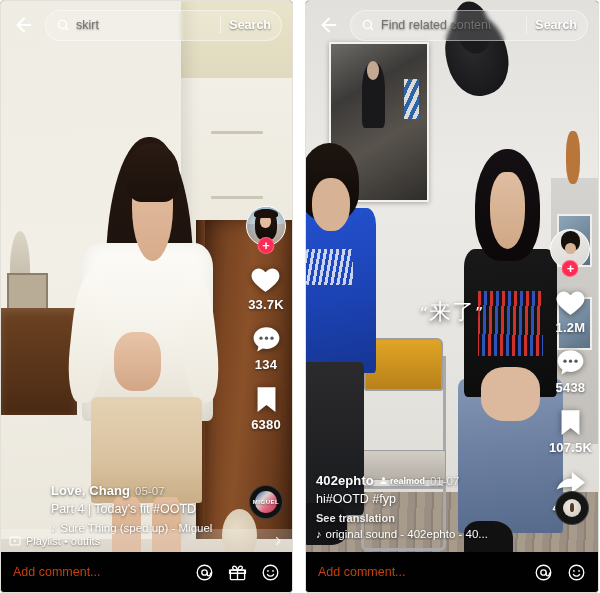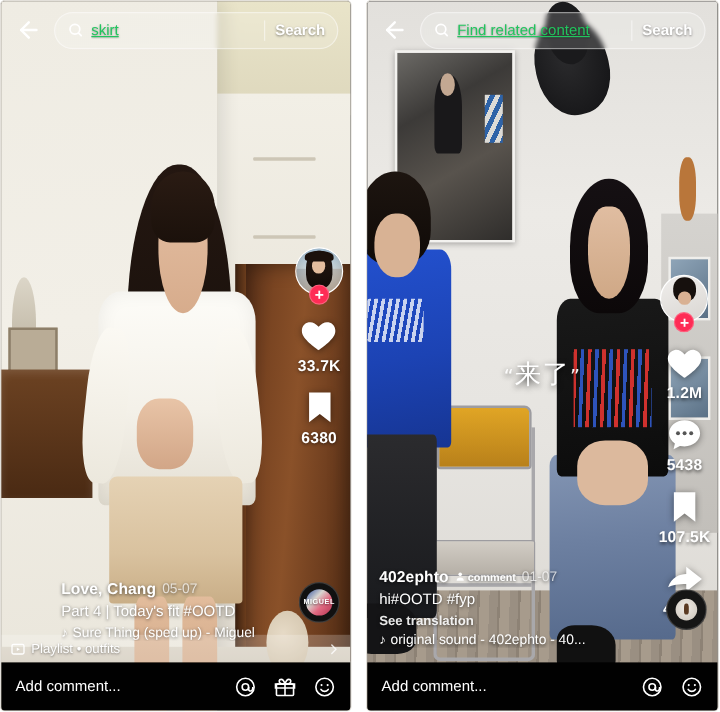--- a/index.html
+++ b/index.html
@@ -319,25 +319,24 @@
     display:flex; align-items:center;
     background:rgba(255,255,255,.17);
     border:1px solid rgba(255,255,255,.45);
     border-radius:16px;
     padding:0 6px 0 10px;
     backdrop-filter:blur(2px);
   }
   .search-pill .mag { width:14px; height:14px; flex:0 0 14px; margin-right:6px; }
   .search-q {
     flex:1;
-    color:#22c55e;
+    color:#737373;
     font-size:12.5px;
     white-space:nowrap; overflow:hidden; text-overflow:ellipsis;
     text-shadow:0 1px 2px rgba(0,0,0,.4);
-    text-decoration:underline;
   }
   .search-sep {
     width:1px; height:17px; background:rgba(255,255,255,.5); margin:0 8px 0 4px;
   }
   .search-btn {
     color:#fff; font-size:12.5px; font-weight:bold;
     padding-right:4px; white-space:nowrap;
     text-shadow:0 1px 2px rgba(0,0,0,.45);
     cursor:pointer;
   }
@@ -495,21 +494,21 @@
   .comment-bar {
     position:absolute; left:0; right:0; bottom:0;
     height:40px;
     background:#010101;
     display:flex; align-items:center;
     padding:0 12px;
     z-index:25;
   }
   .comment-placeholder {
     flex:1;
-    color:#ffffff;
+    color:#c2410c;
     font-size:12.5px;
   }
   .cbar-icons { display:flex; align-items:center; gap:14px; }
   .cbar-icons svg { width:19px; height:19px; display:block; cursor:pointer; }
 </style>
 </head>
 <body>
 
 <div class="stage">
 
@@ -573,20 +572,29 @@
         <div class="plus">+</div>
       </div>
 
       <div class="rail-item">
         <svg class="rail-icon" viewBox="0 0 24 24" fill="#fff">
           <path d="M12 21s-7.5-4.9-9.6-9.2C.9 8.4 2.6 4.8 6 4.1c2.1-.4 4.3.6 6 2.7 1.7-2.1 3.9-3.1 6-2.7 3.4.7 5.1 4.3 3.6 7.7C19.5 16.1 12 21 12 21z"></path>
         </svg>
         <span class="rail-count">33.7K</span>
       </div>
 
+      <div class="rail-item">
+        <svg class="rail-icon" viewBox="0 0 24 24" fill="#fff">
+          <path d="M12 3C6.8 3 2.6 6.5 2.6 10.9c0 2.5 1.4 4.7 3.5 6.2l-.8 3.6 3.9-2.1c.9.2 1.8.3 2.8.3 5.2 0 9.4-3.5 9.4-7.9S17.2 3 12 3z"></path>
+          <circle cx="8" cy="11" r="1.2" fill="#555"></circle>
+          <circle cx="12" cy="11" r="1.2" fill="#555"></circle>
+          <circle cx="16" cy="11" r="1.2" fill="#555"></circle>
+        </svg>
+        <span class="rail-count">134</span>
+      </div>
 
       <div class="rail-item">
         <svg class="rail-icon" viewBox="0 0 24 24" fill="#fff">
           <path d="M5.5 3h13v18l-6.5-5-6.5 5z"></path>
         </svg>
         <span class="rail-count">6380</span>
       </div>
 
     </div>
 
@@ -750,21 +758,21 @@
     </div>
 
     <div class="caption cap-right">
       <div class="cap-user-row">
         <span class="cap-user">402ephto</span>
         <span class="cap-badge">
           <svg viewBox="0 0 24 24" fill="#fff">
             <circle cx="12" cy="7" r="4"></circle>
             <path d="M4 21c0-4.4 3.6-7 8-7s8 2.6 8 7z"></path>
           </svg>
-          <span>comment</span>
+          <span>realmod</span>
         </span>
         <span class="cap-date">01-07</span>
       </div>
       <div class="cap-text">hi#OOTD #fyp</div>
       <div class="cap-translate">See translation</div>
       <div class="cap-music">
         <span class="note">♪</span>
         <span>original sound - 402ephto - 40...</span>
       </div>
     </div>

